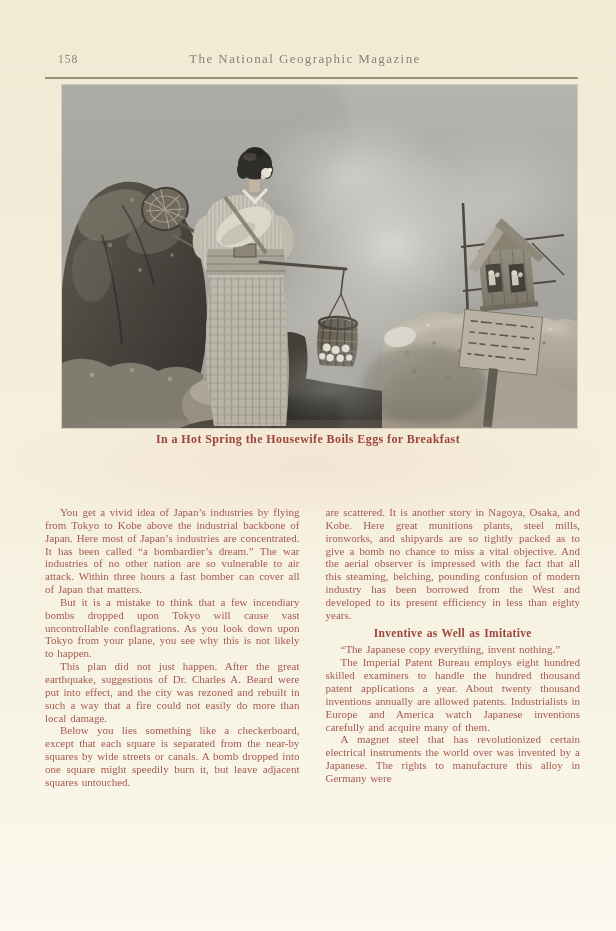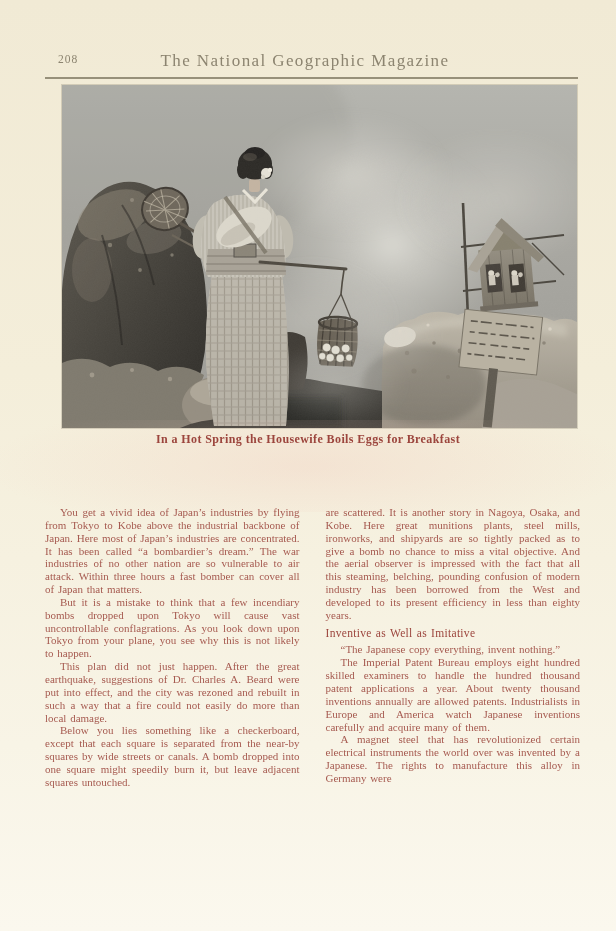--- a/index.html
+++ b/index.html
@@ -12,21 +12,21 @@
     position:relative;width:616px;height:931px;overflow:hidden;
     background:linear-gradient(180deg,#f1ead5 0%,#f4eeda 40%,#f8f4e6 80%,#fbf8ee 100%);
   }
   
   .page-number{
     position:absolute;left:58px;top:53px;
     font-size:11.5px;color:#8c8470;letter-spacing:1px;
   }
   .header-title{
     position:absolute;left:45px;top:51px;width:520px;
-    text-align:center;font-size:17px;color:#8c8470;letter-spacing:1.4px;
+    text-align:center;font-size:13px;color:#8c8470;letter-spacing:1.4px;
   }
   .header-rule{
     position:absolute;left:45px;top:77px;width:533px;height:2px;
     background:#97907a;
   }
   
   .photo-frame{
     position:absolute;left:62px;top:85px;width:515px;height:343px;
     background:#aeaea8;box-shadow:0 0 0 1px rgba(120,112,92,.25);
   }
@@ -52,30 +52,30 @@
     position:absolute;left:45px;top:506px;width:535px;
     display:flex;gap:26px;
   }
   .col{
     width:262px;font-size:11px;line-height:12.85px;
     text-align:justify;color:#a65a50;word-spacing:1px;
   }
   .col p{margin:0;text-indent:15px;}
   .col p.noindent{text-indent:0;}
   .col h3{
-    margin:5px 0 4px;text-align:left;font-size:11.5px;
-    color:#9c453d;letter-spacing:.3px;font-weight:normal;
+    margin:5px 0 4px;text-align:center;font-size:11.5px;
+    color:#9c453d;letter-spacing:.3px;font-weight:bold;
   }
 </style>
 </head>
 <body>
 
 <div class="page">
 
-  <div class="page-number">208</div>
+  <div class="page-number">158</div>
   <div class="header-title">The National Geographic Magazine</div>
   <div class="header-rule"></div>
 
   <div class="photo-frame">
     <svg viewBox="0 0 515 343" preserveAspectRatio="none">
       <defs>
         <linearGradient id="fog" x1="0" y1="0" x2="0" y2="1">
           <stop offset="0" stop-color="#b5b5af"></stop>
           <stop offset=".45" stop-color="#a9a8a2"></stop>
           <stop offset="1" stop-color="#9c9b95"></stop>

